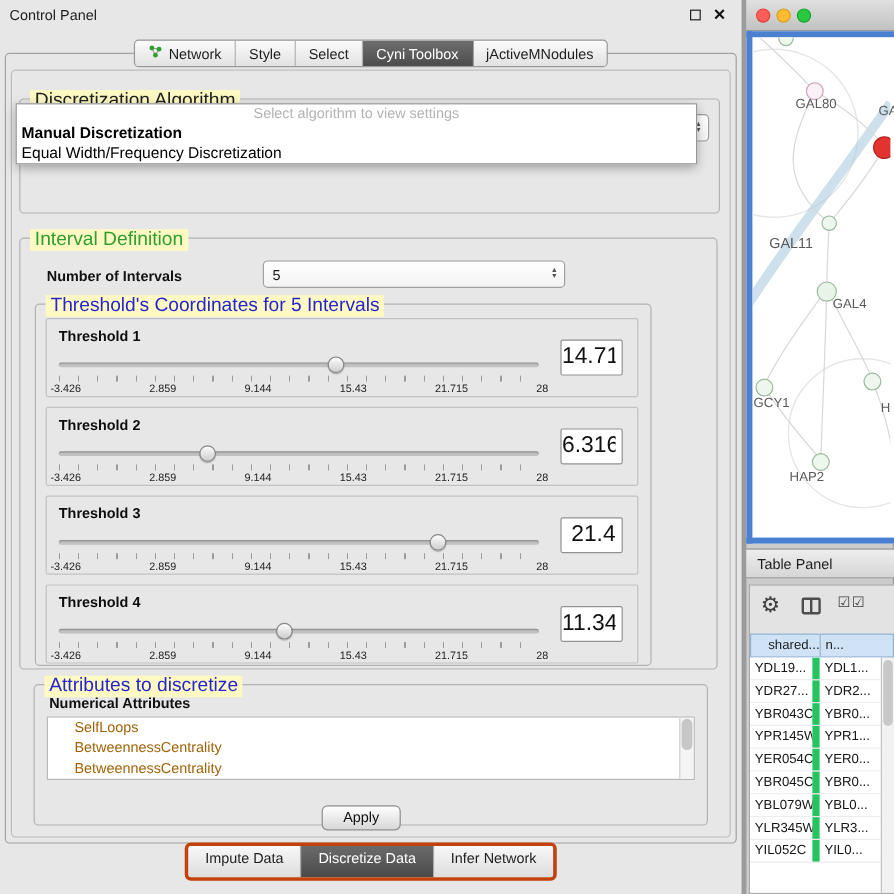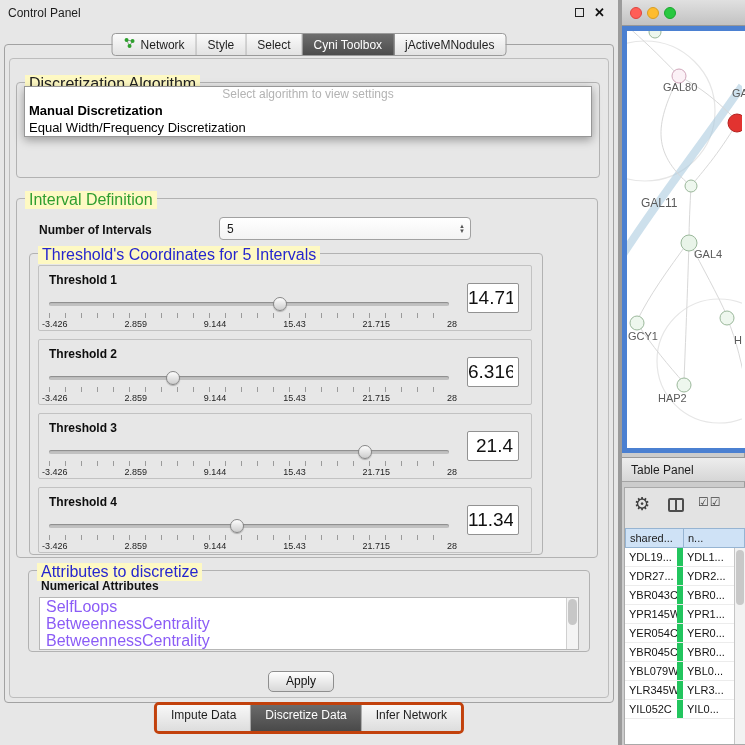--- a/index.html
+++ b/index.html
@@ -33,21 +33,21 @@
   .group-label.blue  { color:#2626cf; }
 
   .combo { position:absolute; background:linear-gradient(#ffffff,#f3f3f3); border:1px solid #a1a1a1; border-radius:4px;
     font-size:12px; color:#1a1a1a; display:flex; align-items:center; padding:0 7px; }
   .combo .arrows { position:absolute; right:5px; top:50%; transform:translateY(-50%); display:flex; flex-direction:column; align-items:center; }
   .combo .arrows span { font-size:6px; line-height:5px; color:#555; }
 
   #alg-group { left:16px; top:82px; width:584px; height:96px; }
   #alg-combo { left:8px; top:12px; width:566px; height:23px; }
 
-  .popup { position:absolute; left:24px; top:86px; width:568px; height:51px; background:#fff; border:1px solid #979797;
+  .popup { position:absolute; left:13px; top:86px; width:568px; height:51px; background:#fff; border:1px solid #979797;
     box-shadow:0 3px 9px rgba(0,0,0,0.35); z-index:10; }
   .popup-hint { text-align:center; font-size:12px; color:#b3b3b3; height:15px; line-height:15px; }
   .popup-opt  { font-size:13px; color:#000; padding:1px 4px 0 4px; height:17px; line-height:15px; }
   .popup-opt.bold { font-weight:bold; }
 
   #tabledata-group { left:16px; top:142px; width:584px; height:42px; }
   #tabledata-combo { left:8px; top:10px; width:568px; height:23px; }
 
   #interval-group { left:16px; top:198px; width:582px; height:360px; }
   .num-label { position:absolute; left:22px; top:24px; font-size:12px; font-weight:bold; color:#111; }
@@ -64,24 +64,24 @@
   .slider { position:absolute; left:10px; top:28px; width:400px; height:36px; }
   .track { position:absolute; left:0; right:0; top:8px; height:4px; background:#c1c1c1; border-radius:2px; box-shadow:inset 0 1px 1px rgba(0,0,0,0.28); }
   .thumb { position:absolute; top:3px; width:14px; height:14px; border-radius:8px; background:linear-gradient(#fdfdfd,#cdcdcd);
     border:1px solid #878787; box-shadow:0 1px 1px rgba(0,0,0,0.25); }
   .ticks { position:absolute; left:0; right:0; top:19px; height:5px;
     background:repeating-linear-gradient(to right,#9b9b9b 0,#9b9b9b 1px,transparent 1px,transparent 16px); }
   .scale { position:absolute; left:-7px; right:-8px; top:25px; display:flex; justify-content:space-between; font-size:9px; color:#1d1d1d; }
   .th-value { position:absolute; right:12px; top:17px; width:52px; height:30px; border:1px solid #929292; border-radius:2px;
     background:#fff; font-size:19px; font-family:inherit; text-align:right; padding-right:5px; color:#111; }
 
-  #attr-group { left:28px; top:570px; width:562px; height:82px; }
+  #attr-group { left:28px; top:570px; width:562px; height:118px; }
   .attr-list-label { position:absolute; left:12px; top:8px; font-size:12px; font-weight:bold; color:#111; }
   .attr-list { position:absolute; left:10px; top:26px; width:540px; height:53px; background:#fff; border:1px solid #b7b7b7; overflow:hidden; }
-  .attr-item { font-size:16px; line-height:17px; padding-left:6px; color:#8b5cf6; white-space:nowrap; }
+  .attr-item { font-size:12px; line-height:17px; padding-left:22px; color:#a16207; white-space:nowrap; }
   .attr-scrollbar { position:absolute; right:0; top:0; bottom:0; width:12px; background:#f4f4f4; border-left:1px solid #d0d0d0; }
   .attr-thumb { position:absolute; left:1px; top:1px; width:9px; height:26px; background:#c7c7c7; border-radius:5px; }
 
   #apply-btn { position:absolute; left:268px; top:671px; width:66px; height:21px; border:1px solid #8e8e8e; border-radius:5px;
     background:linear-gradient(#fefefe,#d8d8d8); font-size:12px; text-align:center; line-height:19px; color:#111; }
 
   .bottom-tabs { position:absolute; top:702px; left:50%; transform:translateX(-50%); display:flex; height:32px;
     border:3px solid #c2410c; border-radius:5px; overflow:hidden; }
   .btab { padding:0 14px; font-size:12px; line-height:21px; background:linear-gradient(#f8f8f8,#dddddd); color:#1e1e1e;
     border-right:1px solid #a7a7a7; white-space:nowrap; }
@@ -116,21 +116,21 @@
   .table-subpanel { position:absolute; top:487px; left:2px; width:121px; height:258px; background:#e3e3e3;
     border:1px solid #a9a9a9; border-right:none; }
   .gear-icon { position:absolute; left:9px; top:5px; font-size:18px; color:#3f3f3f; }
   .columns-icon { position:absolute; left:43px; top:10px; width:16px; height:14px; border:2px solid #4d4d4d; border-radius:2px; }
   .columns-icon::after { content:""; position:absolute; left:5px; top:0; bottom:0; width:2px; background:#4d4d4d; }
   .cb-icons { position:absolute; left:73px; top:7px; font-size:12px; color:#3f3f3f; letter-spacing:1px; }
 
   .tp-table { position:absolute; left:0; top:40px; right:0; bottom:0; }
   .tp-header { display:flex; height:20px; }
   .tp-hcell { font-size:11px; line-height:18px; padding-left:4px; color:#1c1c1c; background:#cfe2f6; border:1px solid #96b4d2; overflow:hidden; white-space:nowrap; }
-  .tp-hcell.h0 { width:58px; border-right:none; }
+  .tp-hcell.h0 { width:58px; border-right:none;text-align:right; }
   .tp-hcell.h1 { flex:1; }
   .tp-rows { position:absolute; left:0; top:20px; right:11px; bottom:0; background:#fff; overflow:hidden; }
   .trow { display:flex; height:19px; background:#fff; border-bottom:1px solid #ececec; }
   .tcell { font-size:11px; line-height:18px; padding-left:4px; color:#141414; overflow:hidden; white-space:nowrap; }
   .tcell.c0 { width:58px; border-right:6px solid #22c55e; }
   .tcell.c1 { flex:1; }
   .tp-scrollbar { position:absolute; right:0; top:20px; bottom:0; width:11px; background:#f2f2f2; border-left:1px solid #c5c5c5; }
   .tp-thumb { position:absolute; left:1px; top:2px; width:8px; height:55px; background:#c8c8c8; border-radius:4px; }
 </style>
 </head>

